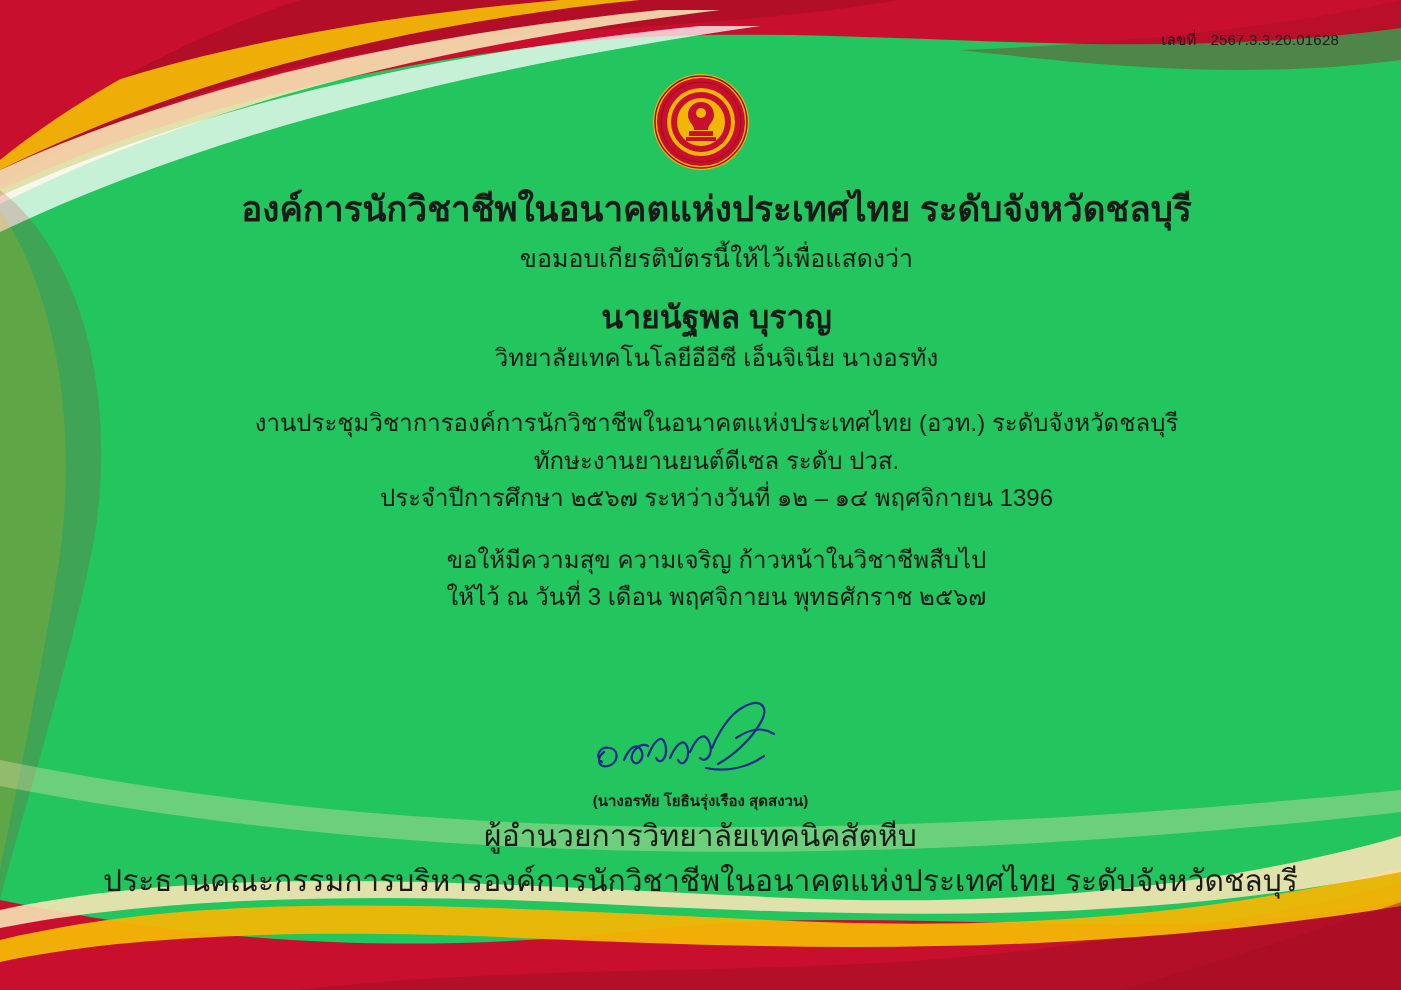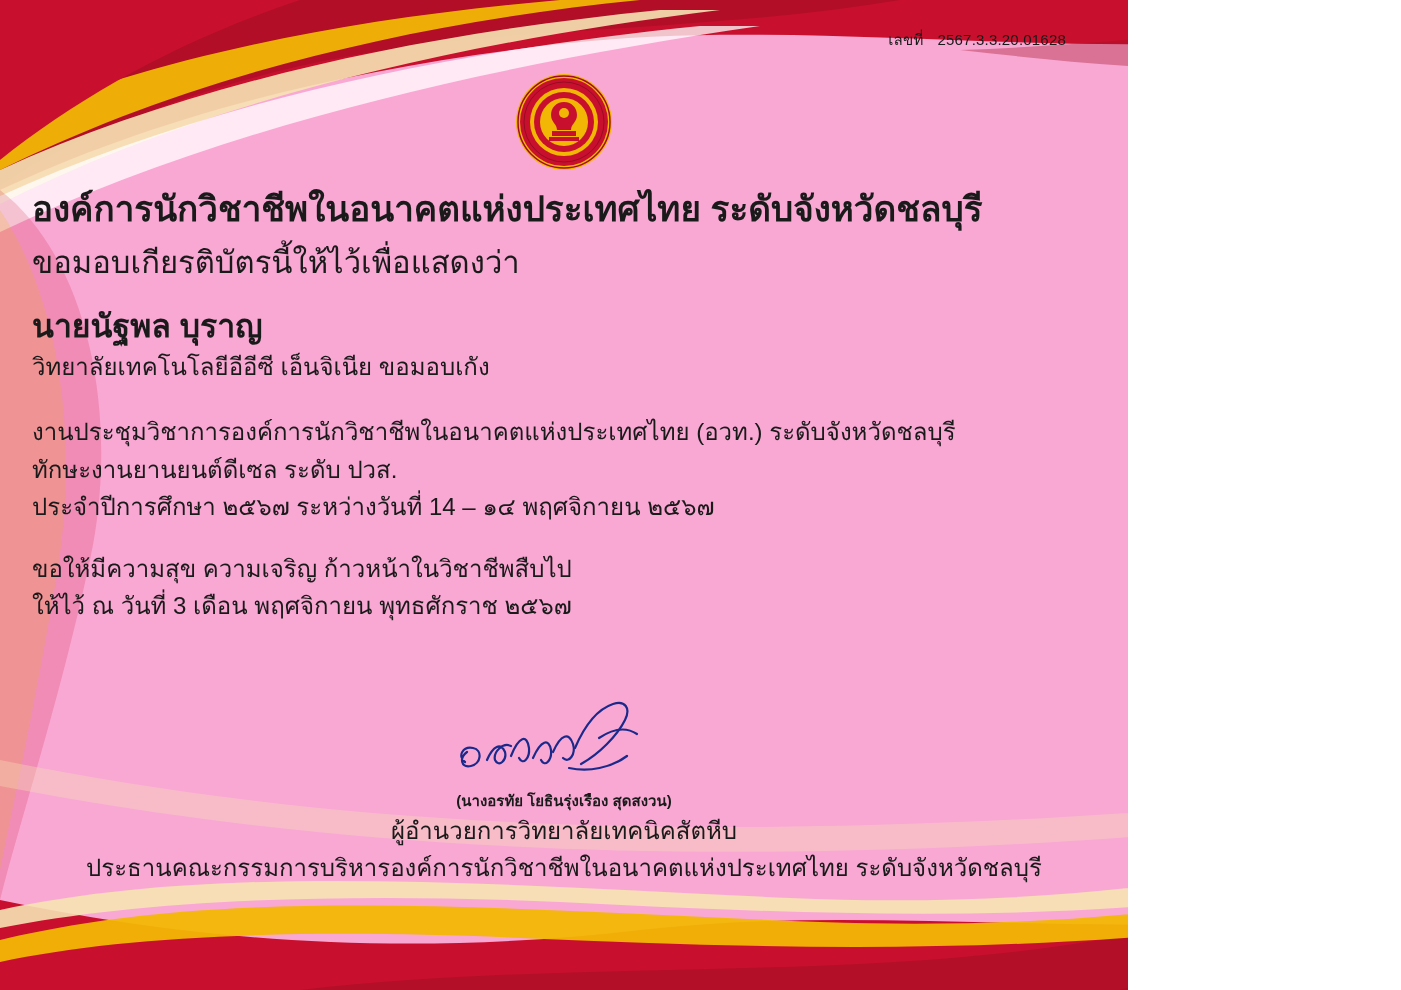--- a/index.html
+++ b/index.html
@@ -5,24 +5,24 @@
   html, body {
     margin: 0;
     padding: 0;
     background: #ffffff;
   }
   body {
     font-family: "Liberation Sans", sans-serif;
   }
   .certificate {
     position: relative;
-    width: 1128px;
+    width: 1401px;
     height: 990px;
     overflow: hidden;
-    background: #f9a8d4;
+    background: #22c55e;
   }
   .decor {
     position: absolute;
     inset: 0;
     width: 1401px;
     height: 990px;
     pointer-events: none;
   }
   .serial {
     position: absolute;
@@ -40,31 +40,32 @@
     left: 50%;
     transform: translateX(-50%);
     width: 150px;
     height: 100px;
   }
   .content {
     position: absolute;
     top: 186px;
     left: 0;
     right: 0;
+    text-align: center;
     color: #1a1a1a;
     margin-left: 32px;
   }
   .title {
     font-size: 35px;
     font-weight: bold;
     line-height: 1.34;
     margin: 0;
   }
   .subtitle {
-    font-size: 31px;
+    font-size: 25px;
     line-height: 1.5;
     margin: 7px 0 0 0;
   }
   .recipient {
     font-size: 32px;
     font-weight: bold;
     margin: 20px 0 0 0;
     line-height: 1.3;
   }
   .line {
@@ -92,21 +93,21 @@
     justify-content: center;
   }
   .signer-name {
     font-size: 15px;
     font-weight: bold;
     margin: 4px 0 0 0;
     line-height: 1.45;
     color: #1a1a1a;
   }
   .signer-role {
-    font-size: 24px;
+    font-size: 30px;
     margin: 2px 0 0 0;
     line-height: 1.45;
     color: #1a1a1a;
   }
 </style>
 </head>
 <body>
 
 <div class="certificate">
 
@@ -149,25 +150,25 @@
       <circle cx="75" cy="41" r="5" fill="#f2b705"></circle>
       <circle cx="75" cy="50" r="46" fill="none" stroke="#a00d22" stroke-width="1.5"></circle>
       <circle cx="75" cy="50" r="40" fill="none" stroke="#8a0b1d" stroke-width="0.8"></circle>
     </svg>
   </div>
 
   <div class="content">
     <h1 class="title">องค์การนักวิชาชีพในอนาคตแห่งประเทศไทย ระดับจังหวัดชลบุรี</h1>
     <p class="subtitle">ขอมอบเกียรติบัตรนี้ให้ไว้เพื่อแสดงว่า</p>
     <p class="recipient">นายนัฐพล บุราญ</p>
-    <p class="line">วิทยาลัยเทคโนโลยีอีอีซี เอ็นจิเนีย ขอมอบเกัง</p>
+    <p class="line">วิทยาลัยเทคโนโลยีอีอีซี เอ็นจิเนีย นางอรทัง</p>
     <p class="line block-gap">งานประชุมวิชาการองค์การนักวิชาชีพในอนาคตแห่งประเทศไทย (อวท.) ระดับจังหวัดชลบุรี</p>
 
     <p class="line">ทักษะงานยานยนต์ดีเซล ระดับ ปวส.</p>
-    <p class="line">ประจำปีการศึกษา ๒๕๖๗ ระหว่างวันที่ 14 – ๑๔ พฤศจิกายน ๒๕๖๗</p>
+    <p class="line">ประจำปีการศึกษา ๒๕๖๗ ระหว่างวันที่ ๑๒ – ๑๔ พฤศจิกายน 1396</p>
 
     <p class="line small-gap">ขอให้มีความสุข ความเจริญ ก้าวหน้าในวิชาชีพสืบไป</p>
     <p class="line">ให้ไว้ ณ วันที่ 3 เดือน พฤศจิกายน พุทธศักราช ๒๕๖๗</p>
   </div>
 
   <div class="signature-area">
     <div class="signature-mark">
       <svg width="230" height="96" viewBox="0 0 230 96" xmlns="http://www.w3.org/2000/svg">
         <g fill="none" stroke="#1b2a8a" stroke-width="2.2" stroke-linecap="round">
           <path d="M16,72 C8,66 14,56 24,58 C34,60 32,74 22,76 C12,78 10,68 18,62"></path>

